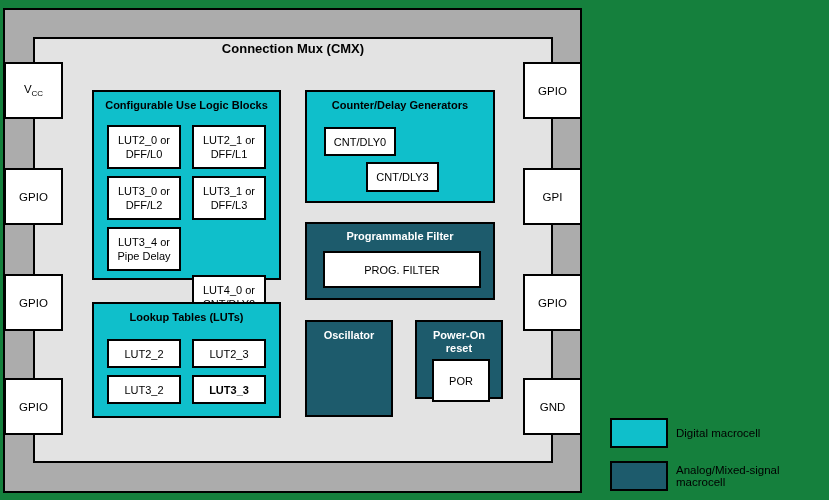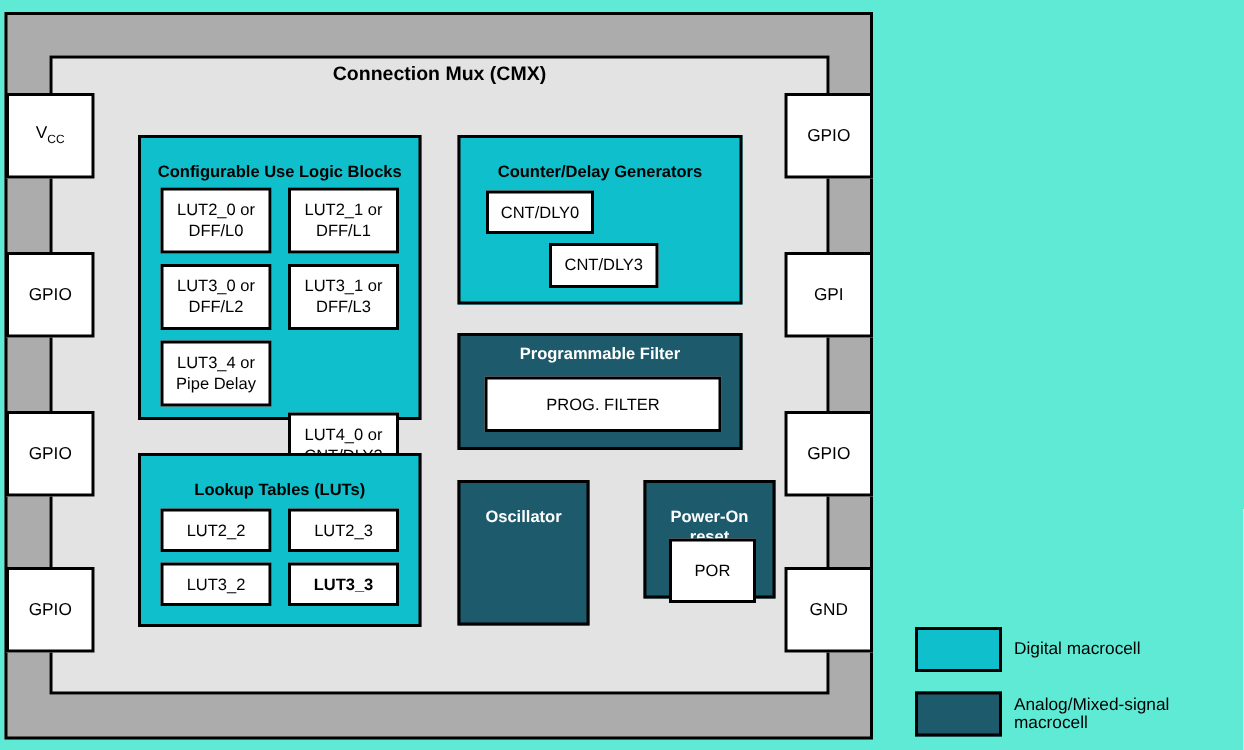--- a/index.html
+++ b/index.html
@@ -6,21 +6,21 @@
   body {
     margin: 0;
     background: #ffffff;
     font-family: "Liberation Sans", sans-serif;
     color: #000;
   }
   .stage {
     position: relative;
     width: 829px;
     height: 500px;
-    background: #5eead4;
+    background: #15803d;
     overflow: hidden;
   }
   .outer-frame {
     position: absolute;
     left: 3px; top: 8px;
     width: 579px; height: 485px;
     border: 2px solid #000;
   }
   .inner-panel {
     position: absolute;
@@ -49,21 +49,21 @@
   }
   .pin sub { font-size: 8px; }
   .block {
     position: absolute;
     border: 2px solid #000;
   }
   .block-title {
     text-align: center;
     font-size: 11px;
     font-weight: bold;
-    padding-top: 17px;
+    padding-top: 7px;
     line-height: 13px;
     white-space: pre-line;
   }
   .block-title.light { color: #fff; }
   .cell {
     position: absolute;
     background: #fff;
     border: 2px solid #000;
     display: flex;
     align-items: center;
@@ -143,21 +143,21 @@
     <div class="cell" style="left:13px; top:35px; width:74px; height:29px;">LUT2_2</div>
     <div class="cell" style="left:98px; top:35px; width:74px; height:29px;">LUT2_3</div>
     <div class="cell" style="left:13px; top:71px; width:74px; height:29px;">LUT3_2</div>
     <div class="cell" style="left:98px; top:71px; width:74px; height:29px;font-weight:bold;">LUT3_3</div>
   </div>
 
   <div class="block" style="left: 305px; top: 320px; width: 88px; height: 97px; background-color: rgb(29, 91, 108);">
     <div class="block-title light">Oscillator</div>
   </div>
 
-  <div class="block" style="left: 429px; top: 320px; width: 88px; height: 79px; background-color: rgb(29, 91, 108);">
+  <div class="block" style="left: 415px; top: 320px; width: 88px; height: 79px; background-color: rgb(29, 91, 108);">
     <div class="block-title light">Power-On
 reset</div>
     <div class="cell" style="left:15px; top:37px; width:58px; height:43px;">POR</div>
   </div>
 
   <div class="legend-swatch" style="left: 610px; top: 418px; background-color: rgb(15, 191, 203);"></div>
   <div class="legend-label" style="top:418px;">Digital macrocell</div>
   <div class="legend-swatch" style="left: 610px; top: 461px; background-color: rgb(29, 91, 108);"></div>
   <div class="legend-label" style="top:461px;">Analog/Mixed-signal macrocell</div>
 

